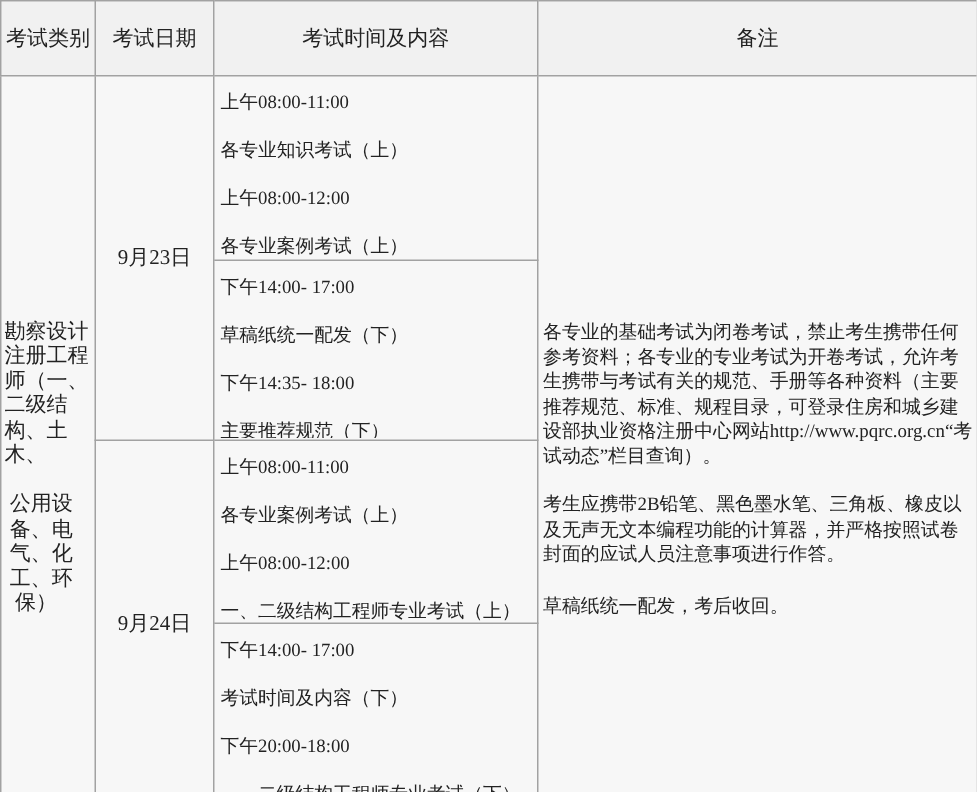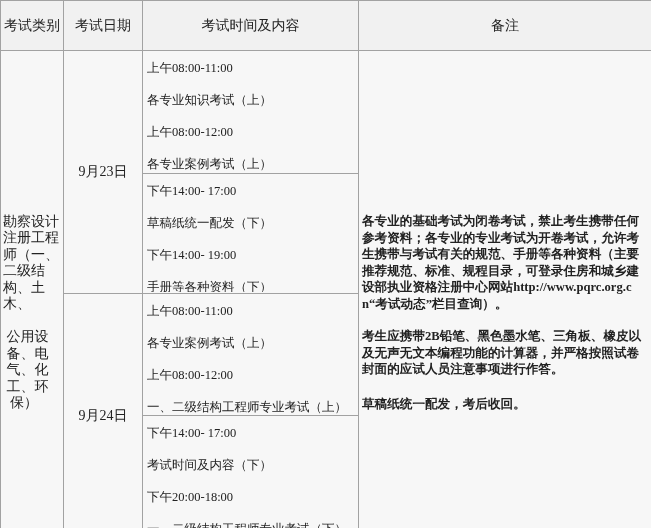--- a/index.html
+++ b/index.html
@@ -75,21 +75,20 @@
     position: relative;
     top: 18px;
     padding: 0 2px 0 3px;
   }
   .remarks-inner p {
     margin: 0 0 16px 0;
     font-size: 12.6px;
     line-height: 16.5px;
     text-align: left;
     word-break: break-all;
-    font-weight: bold;
   }
   .remarks-inner p:last-child { margin-bottom: 0; margin-top: 18px; }
 </style>
 </head>
 <body>
 
 <table class="sched">
   <colgroup>
     <col style="width:63px">
     <col style="width:79px">
@@ -135,22 +134,22 @@
           <p>考生应携带2B铅笔、黑色墨水笔、三角板、橡皮以及无声无文本编程功能的计算器，并严格按照试卷封面的应试人员注意事项进行作答。</p>
           <p>草稿纸统一配发，考后收回。</p>
         </div>
       </td>
     </tr>
     <tr class="row-b">
       <td class="sess-cell">
         <div class="sess-inner h-b">
           <div class="sess-line">下午14:00- 17:00</div>
           <div class="sess-line">草稿纸统一配发（下）</div>
-          <div class="sess-line">下午14:00- 19:00</div>
-          <div class="sess-line">手册等各种资料（下）</div>
+          <div class="sess-line">下午14:35- 18:00</div>
+          <div class="sess-line">主要推荐规范（下）</div>
         </div>
       </td>
     </tr>
     <tr class="row-c">
       <td class="date-cell" rowspan="2">9月24日</td>
       <td class="sess-cell">
         <div class="sess-inner h-c">
           <div class="sess-line">上午08:00-11:00</div>
           <div class="sess-line">各专业案例考试（上）</div>
           <div class="sess-line">上午08:00-12:00</div>

